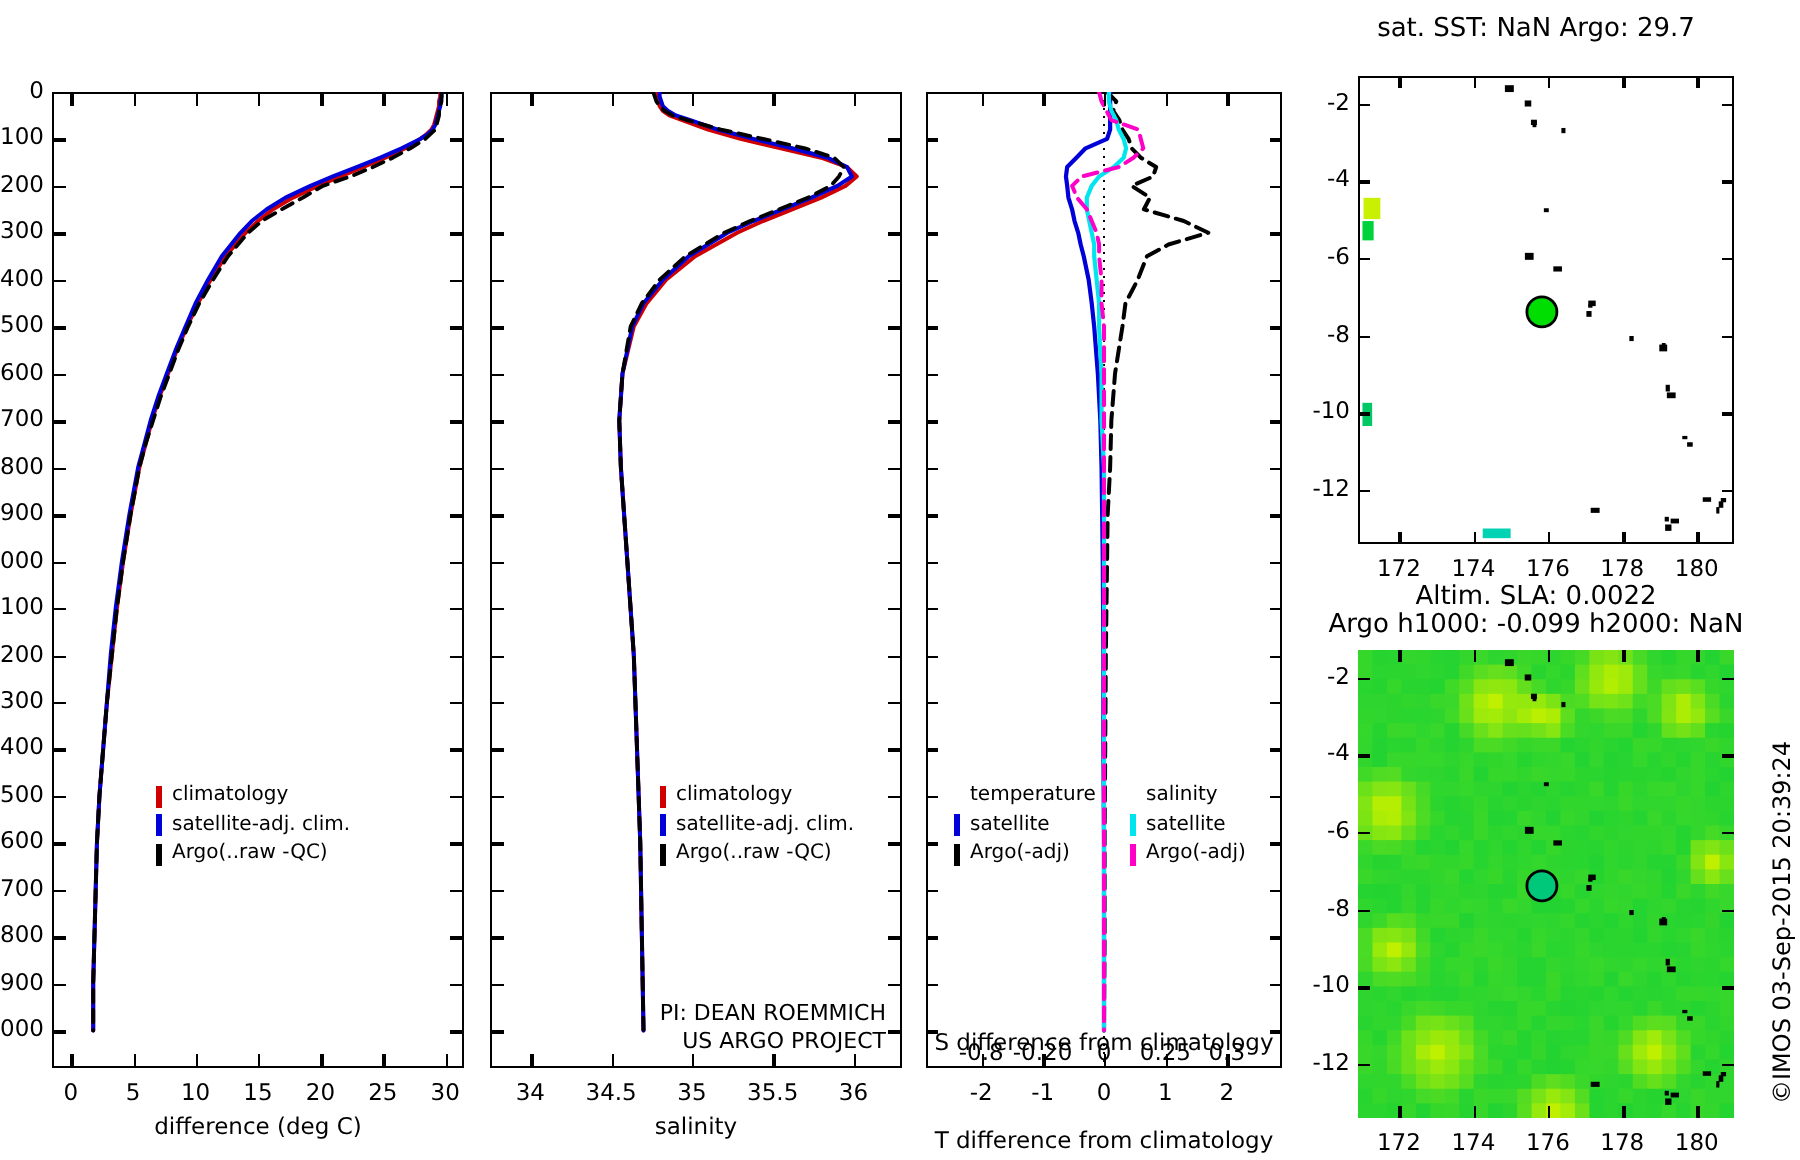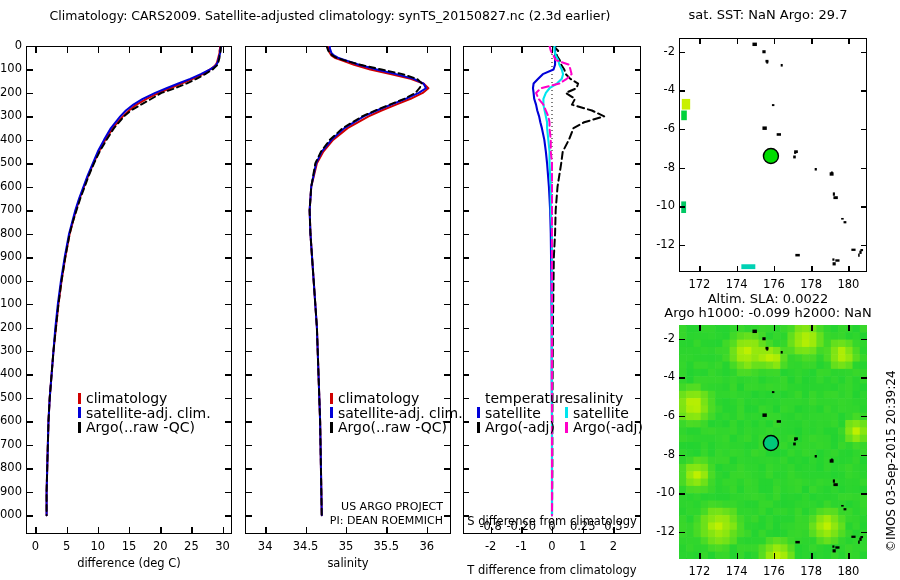--- a/index.html
+++ b/index.html
@@ -4,36 +4,35 @@
 <style>
   html,body{margin:0;padding:0;background:#fff;}
   body{width:900px;height:580px;position:relative;overflow:hidden;
        font-family:"DejaVu Sans","Liberation Sans",sans-serif;color:#000;}
   .abs{position:absolute;}
   .title{left:0;top:8px;width:660px;text-align:center;font-size:12.5px;line-height:16px;}
   .panel-frame{position:absolute;border:1.4px solid #000;background:#fff;box-sizing:border-box;}
   .tick{position:absolute;background:#000;}
   .ticklabel{position:absolute;font-size:11.5px;white-space:nowrap;}
   .axlabel{position:absolute;font-size:11.5px;white-space:nowrap;text-align:center;}
-  .legend{position:absolute;font-size:14px;line-height:14.5px;white-space:nowrap;}
+  .legend{position:absolute;font-size:10px;line-height:14.5px;white-space:nowrap;}
   .legrow{display:flex;align-items:center;height:14.5px;}
   .swatch{display:inline-block;width:3px;height:11px;margin-right:5px;flex:none;}
   .legtxt{display:inline-block;}
   .credit{position:absolute;font-size:11px;line-height:14px;text-align:right;white-space:nowrap;}
   .maptitle{position:absolute;font-size:13px;text-align:center;line-height:14px;white-space:nowrap;}
   .vertcredit{position:absolute;font-size:12px;white-space:nowrap;
      transform-origin:0 0;transform:rotate(-90deg);}
   svg{display:block;}
   .zeroline{stroke:#000;stroke-width:1;stroke-dasharray:1,3;}
 </style>
 </head>
 <body>
 
 <div class="title abs">
-  <div>Climatology: CARS2009. Satellite-adjusted climatology: synTS_20150827.nc (2.3d earlier)</div>
 </div>
 
 <div id="p1" class="panel-frame" style="left:26px;top:46px;width:206px;height:488px;"></div>
 <svg id="p1svg" class="abs" style="left:26px;top:46px;" width="206" height="488">
     <path d="M194.14 0.00 L194.14 2.35 L193.52 4.69 L193.52 7.04 L192.89 9.38 L192.27 11.73 L191.64 14.08 L191.02 16.42 L189.77 18.77 L187.27 21.12 L184.15 23.46 L176.66 28.15 L166.67 32.85 L155.44 37.54 L144.20 42.23 L132.96 46.92 L120.48 52.79 L110.49 58.65 L103.00 64.52 L96.76 70.38 L86.77 82.12 L79.28 93.85 L73.04 105.58 L67.42 117.31 L62.42 129.04 L58.05 140.77 L53.68 152.50 L49.94 164.23 L46.82 175.96 L43.70 187.69 L39.33 211.15 L35.58 234.62 L32.46 258.08 L29.96 281.54 L27.47 305.00 L25.59 328.46 L23.72 351.92 L22.47 375.38 L21.85 398.85 L21.22 422.31 L20.60 445.77 L20.60 469.23 " fill="none" stroke="#d00000" stroke-width="2" stroke-linejoin="round" stroke-linecap="round"></path>
     <path d="M194.76 0.00 L194.76 2.35 L194.14 4.69 L194.14 7.04 L193.52 9.38 L192.89 11.73 L192.27 14.08 L191.64 16.42 L190.39 18.77 L187.90 21.12 L184.15 23.46 L174.79 28.15 L164.18 32.85 L152.32 37.54 L140.45 42.23 L129.22 46.92 L116.73 52.79 L107.37 58.65 L99.88 64.52 L94.26 70.38 L84.90 82.12 L78.03 93.85 L71.79 105.58 L66.79 117.31 L61.80 129.04 L57.43 140.77 L53.06 152.50 L49.32 164.23 L46.19 175.96 L43.07 187.69 L38.70 211.15 L34.96 234.62 L31.84 258.08 L29.34 281.54 L27.47 305.00 L25.59 328.46 L23.72 351.92 L22.47 375.38 L21.85 398.85 L21.22 422.31 L20.60 445.77 L20.60 469.23 " fill="none" stroke="#0000d8" stroke-width="2" stroke-linejoin="round" stroke-linecap="round"></path>
     <path d="M194.76 0.00 L194.76 2.35 L194.76 4.69 L194.14 7.04 L193.52 9.38 L193.52 11.73 L192.89 14.08 L192.27 16.42 L191.64 18.77 L189.15 21.12 L186.65 23.46 L179.16 28.15 L170.42 32.85 L160.43 37.54 L149.19 42.23 L135.46 46.92 L125.47 52.79 L114.86 58.65 L104.87 64.52 L98.01 70.38 L88.02 82.12 L80.53 93.85 L73.66 105.58 L68.04 117.31 L63.05 129.04 L58.68 140.77 L54.31 152.50 L50.56 164.23 L46.82 175.96 L43.70 187.69 L39.33 211.15 L35.58 234.62 L32.46 258.08 L29.96 281.54 L27.47 305.00 L25.59 328.46 L23.72 351.92 L22.47 375.38 L21.85 398.85 L21.22 422.31 L20.60 445.77 L20.60 469.23 " fill="none" stroke="#000000" stroke-width="1.9" stroke-linejoin="round" stroke-linecap="round" stroke-dasharray="6,4"></path>
   </svg>
 <div id="p1axis"></div>
 <div class="axlabel" style="left:26px;top:556px;width:206px;">difference (deg C)</div>
@@ -68,22 +67,22 @@
   <div class="legrow">
     <span class="swatch" style="background:#0000d8"></span>
     <span class="legtxt">satellite-adj. clim.</span>
   </div>
   <div class="legrow">
     <span class="swatch" style="background:#000000"></span>
     <span class="legtxt">Argo(..raw -QC)</span>
   </div>
 </div>
 <div class="credit" style="left:261px;top:500px;width:182px;">
+  <div>PI: DEAN ROEMMICH</div>
   <div>US ARGO PROJECT</div>
-  <div>PI: DEAN ROEMMICH</div>
 </div>
 
 <div id="p3" class="panel-frame" style="left:463px;top:46px;width:178px;height:488px;"></div>
 <svg id="p3svg" class="abs" style="left:463px;top:46px;" width="178" height="488">
     <line x1="89" y1="0" x2="89" y2="488" class="zeroline"></line>
     <path d="M92.07 0.00 L92.07 4.69 L92.07 9.38 L92.07 14.08 L92.07 18.77 L90.53 23.46 L79.79 28.15 L75.19 32.85 L70.59 37.54 L69.97 42.23 L70.59 46.92 L71.20 52.79 L73.04 58.65 L74.27 64.52 L76.11 70.38 L77.34 76.25 L78.87 82.12 L81.33 93.85 L82.86 105.58 L84.09 117.31 L85.93 140.77 L87.16 164.23 L87.77 187.69 L88.08 211.15 L88.39 234.62 L88.69 281.54 L88.69 328.46 L89.00 375.38 L89.00 422.31 L89.00 469.23 " fill="none" stroke="#0000d8" stroke-width="2.1" stroke-linejoin="round" stroke-linecap="round"></path>
     <path d="M90.53 0.00 L95.14 4.69 L93.60 9.38 L96.67 14.08 L98.21 18.77 L101.28 23.46 L102.81 28.15 L107.41 32.85 L115.09 37.54 L113.55 42.23 L102.81 46.92 L112.02 52.79 L108.95 58.65 L128.90 64.52 L141.17 70.38 L121.22 76.25 L110.48 82.12 L105.88 93.85 L99.74 105.58 L98.21 117.31 L94.52 140.77 L92.68 164.23 L92.07 187.69 L90.84 211.15 L90.53 234.62 L89.92 281.54 L89.61 328.46 L89.31 375.38 L89.31 422.31 L89.00 469.23 " fill="none" stroke="#000000" stroke-width="2" stroke-linejoin="round" stroke-linecap="round" stroke-dasharray="7,4"></path>
     <path d="M91.46 0.00 L91.46 4.69 L92.68 9.38 L95.14 14.08 L96.37 18.77 L98.82 23.46 L100.05 28.15 L98.82 32.85 L93.91 37.54 L86.54 42.23 L82.86 46.92 L80.41 52.79 L80.41 58.65 L81.63 64.52 L82.86 70.38 L84.09 76.25 L84.09 82.12 L85.32 93.85 L86.54 105.58 L86.54 117.31 L87.77 140.77 L87.77 164.23 L89.00 187.69 L89.00 211.15 L89.00 234.62 L89.00 281.54 L89.00 328.46 L89.00 375.38 L89.00 422.31 L89.00 469.23 " fill="none" stroke="#00e5ee" stroke-width="2.1" stroke-linejoin="round" stroke-linecap="round"></path>
     <path d="M86.54 0.00 L87.77 4.69 L90.23 9.38 L92.68 14.08 L106.19 18.77 L107.41 23.46 L108.64 28.15 L103.73 32.85 L96.37 37.54 L77.95 42.23 L73.04 46.92 L75.50 52.79 L80.41 58.65 L82.86 64.52 L85.32 70.38 L86.54 76.25 L86.54 82.12 L87.77 93.85 L87.77 105.58 L89.00 117.31 L89.00 140.77 L89.00 164.23 L89.00 187.69 L89.00 211.15 L89.00 234.62 L89.00 281.54 L89.00 328.46 L89.00 375.38 L89.00 422.31 L89.00 469.23 " fill="none" stroke="#ff00c8" stroke-width="2" stroke-linejoin="round" stroke-linecap="round" stroke-dasharray="7,4"></path>
   </svg>

